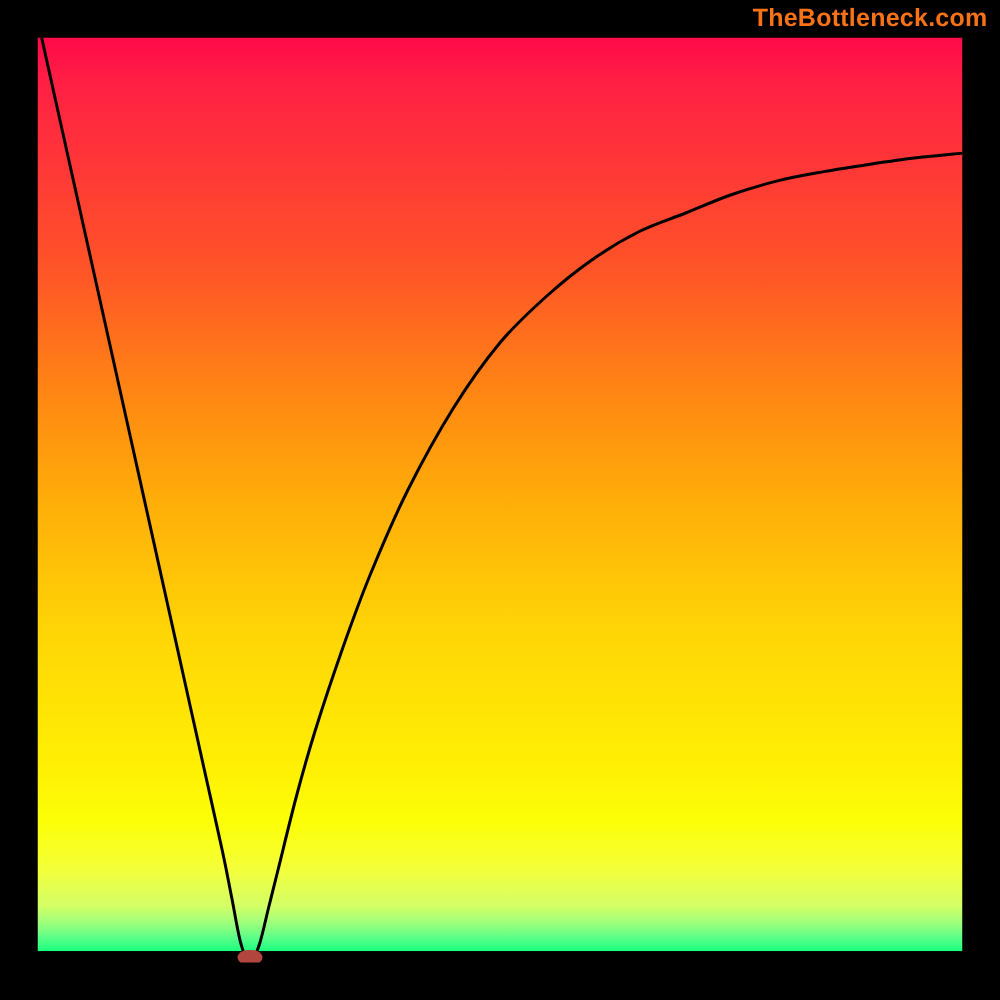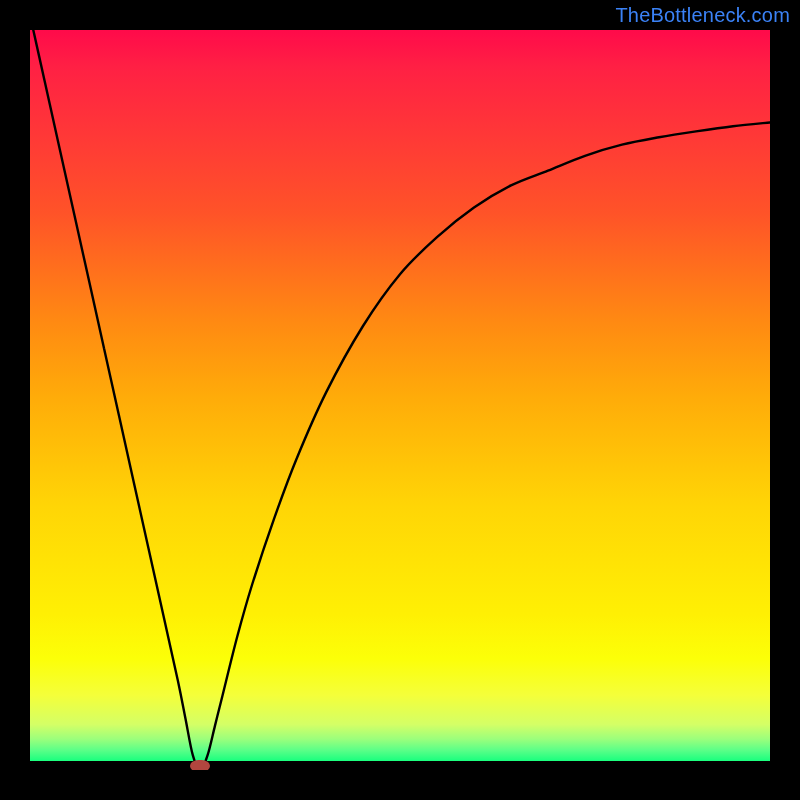--- a/index.html
+++ b/index.html
@@ -67,22 +67,22 @@
     position: absolute;
     transform: translate(-50%, -50%);
     border-radius: 50% / 60%;
     background: #b2463f;
   }
   .attrib {
     position: absolute;
     top: 4px;
     right: 10px;
     font-size: 20px;
-    color: #3b82f6;
-    font-weight: 400;
+    color: #f97316;
+    font-weight: 700;
     letter-spacing: 0.2px;
   }
 </style>
 </head>
 <body>
 
 <div class="frame">
 
   <div class="attrib">TheBottleneck.com</div>
 

